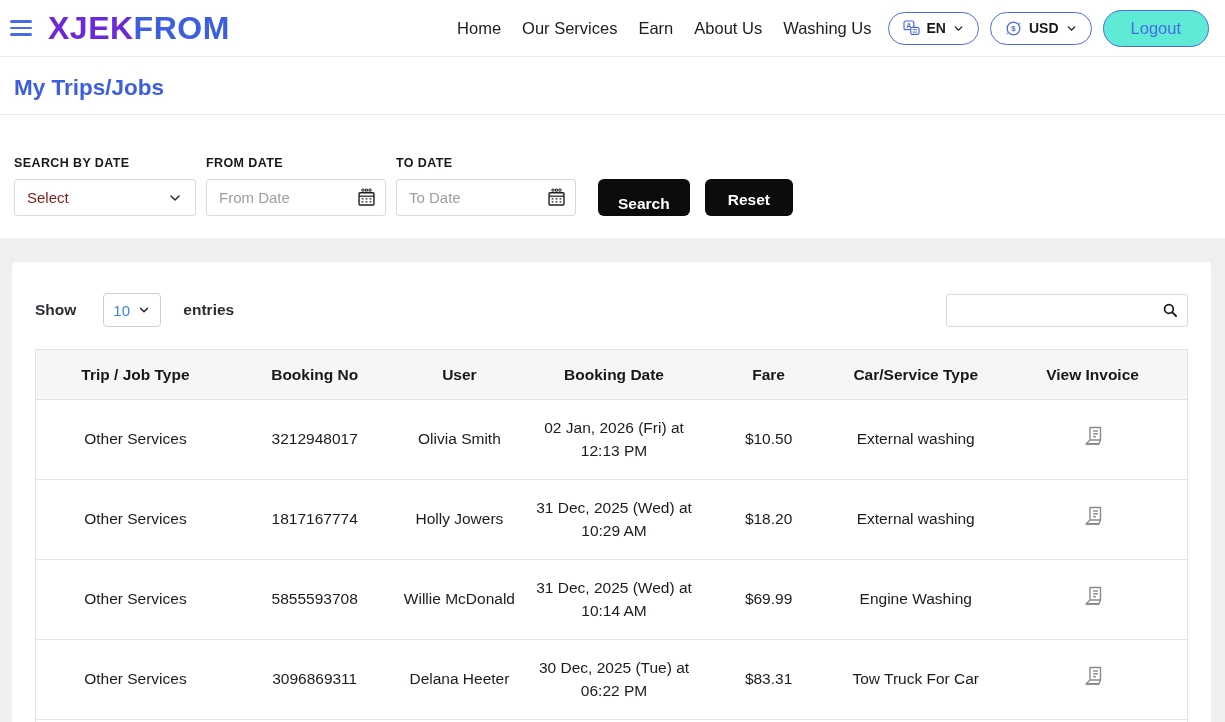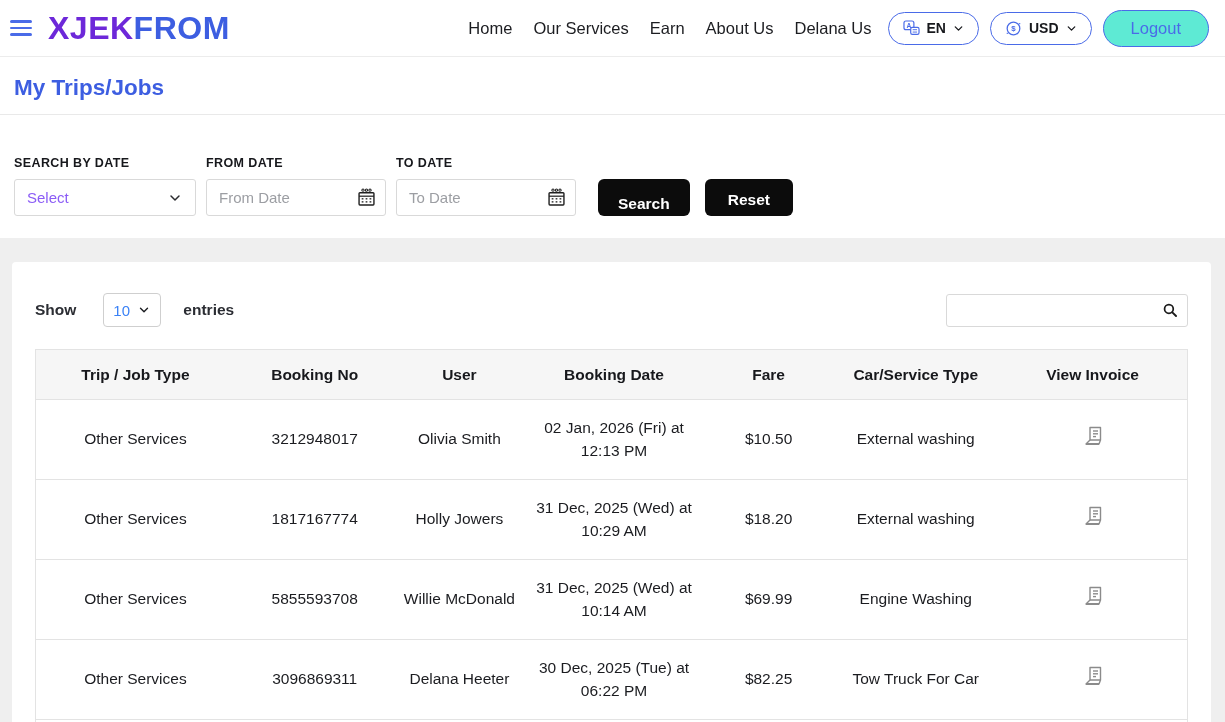--- a/index.html
+++ b/index.html
@@ -28,21 +28,21 @@
   
   .title-wrap { padding: 18px 14px 13px; background: #fff; }
   .page-title { color: #3d5ee1; font-size: 22.5px; font-weight: 700; }
   .title-divider { border-bottom: 1px solid #e9e9e9; }
   .filters { background: #fff; display: flex; align-items: flex-end; padding: 13px 14px 22px; }
   .field { display: flex; flex-direction: column; margin-right: 10px; margin-top: 28px; }
   .field-label { font-size: 12.5px; font-weight: 700; letter-spacing: 0.4px; color: #17181c;
     text-transform: uppercase; margin-bottom: 9px; }
   .select-box { width: 182px; height: 37px; border: 1px solid #d9d9d9; border-radius: 3px; background: #fff;
     display: flex; align-items: center; justify-content: space-between; padding: 0 12px; cursor: pointer; }
-  .select-box .sel-text { font-size: 15px; color: #8b5cf6; }
+  .select-box .sel-text { font-size: 15px; color: #7f1d1d; }
   .select-box svg { width: 16px; height: 16px; }
   .date-wrap { position: relative; width: 180px; }
   .date-wrap input { width: 180px; height: 37px; border: 1px solid #d9d9d9; border-radius: 3px;
     padding: 0 36px 0 12px; font-size: 15px; color: #2a2b2f; font-family: "Liberation Sans", sans-serif; }
   .date-wrap input::placeholder { color: #9c9ea3; }
   .date-wrap .cal { position: absolute; right: 9px; top: 8px; width: 21px; height: 21px; cursor: pointer; }
   .btn-dark { height: 37px; background: #0c0c0c; color: #fff; border: none; border-radius: 6px;
     font-size: 15.5px; font-weight: 700; padding: 16px 20px; cursor: pointer; margin-left: 12px;
     font-family: "Liberation Sans", sans-serif; }
   .btn-dark.reset { margin-left: 15px; padding: 12px 23px; }
@@ -83,21 +83,21 @@
       <span></span>
   </div>
   <div class="logo">
     <span class="lg-black">XJEK</span><span class="lg-blue">FROM</span>
   </div>
   <nav class="nav">
     <a>Home</a>
     <a>Our Services</a>
     <a>Earn</a>
     <a>About Us</a>
-    <a>Delana Us</a>
+    <a>Washing Us</a>
   </nav>
   <div class="pills">
     <div class="pill">
       <svg class="mini" viewBox="0 0 24 24">
         <rect x="2.5" y="2.5" width="12.5" height="11" rx="2.5" fill="none" stroke="#4a6be8" stroke-width="1.5"></rect>
         <text x="8.7" y="11" font-size="8.5" font-weight="bold" fill="#4a6be8" text-anchor="middle" font-family="Liberation Sans, sans-serif">A</text>
         <rect x="11" y="10.5" width="10.5" height="9" rx="2" fill="#ffffff" stroke="#4a6be8" stroke-width="1.5"></rect>
         <line x1="13.5" y1="13.5" x2="19" y2="13.5" stroke="#4a6be8" stroke-width="1.2"></line>
         <line x1="13.5" y1="16.5" x2="19" y2="16.5" stroke="#4a6be8" stroke-width="1.2"></line>
       </svg>
@@ -294,21 +294,21 @@
         </svg>
       </span>
     </td>
   </tr>
 
   <tr>
     <td>Other Services</td>
     <td>3096869311</td>
     <td>Delana Heeter</td>
     <td>30 Dec, 2025 (Tue) at 06:22 PM</td>
-    <td>$82.25</td>
+    <td>$83.31</td>
     <td>Tow Truck For Car</td>
     <td>
       <span class="invoice-btn">
         <svg viewBox="0 0 24 24">
           <g fill="none" stroke="#8b8b8b" stroke-width="1.4" stroke-linejoin="round">
             <path d="M9 3.5h10.5v12.5H9z"></path>
             <path d="M9 16L5 20h13l1.5-4"></path>
             <path d="M5 20h13" stroke-width="2"></path>
             <line x1="12" y1="7" x2="17" y2="7"></line>
             <line x1="12" y1="9.8" x2="17" y2="9.8"></line>

